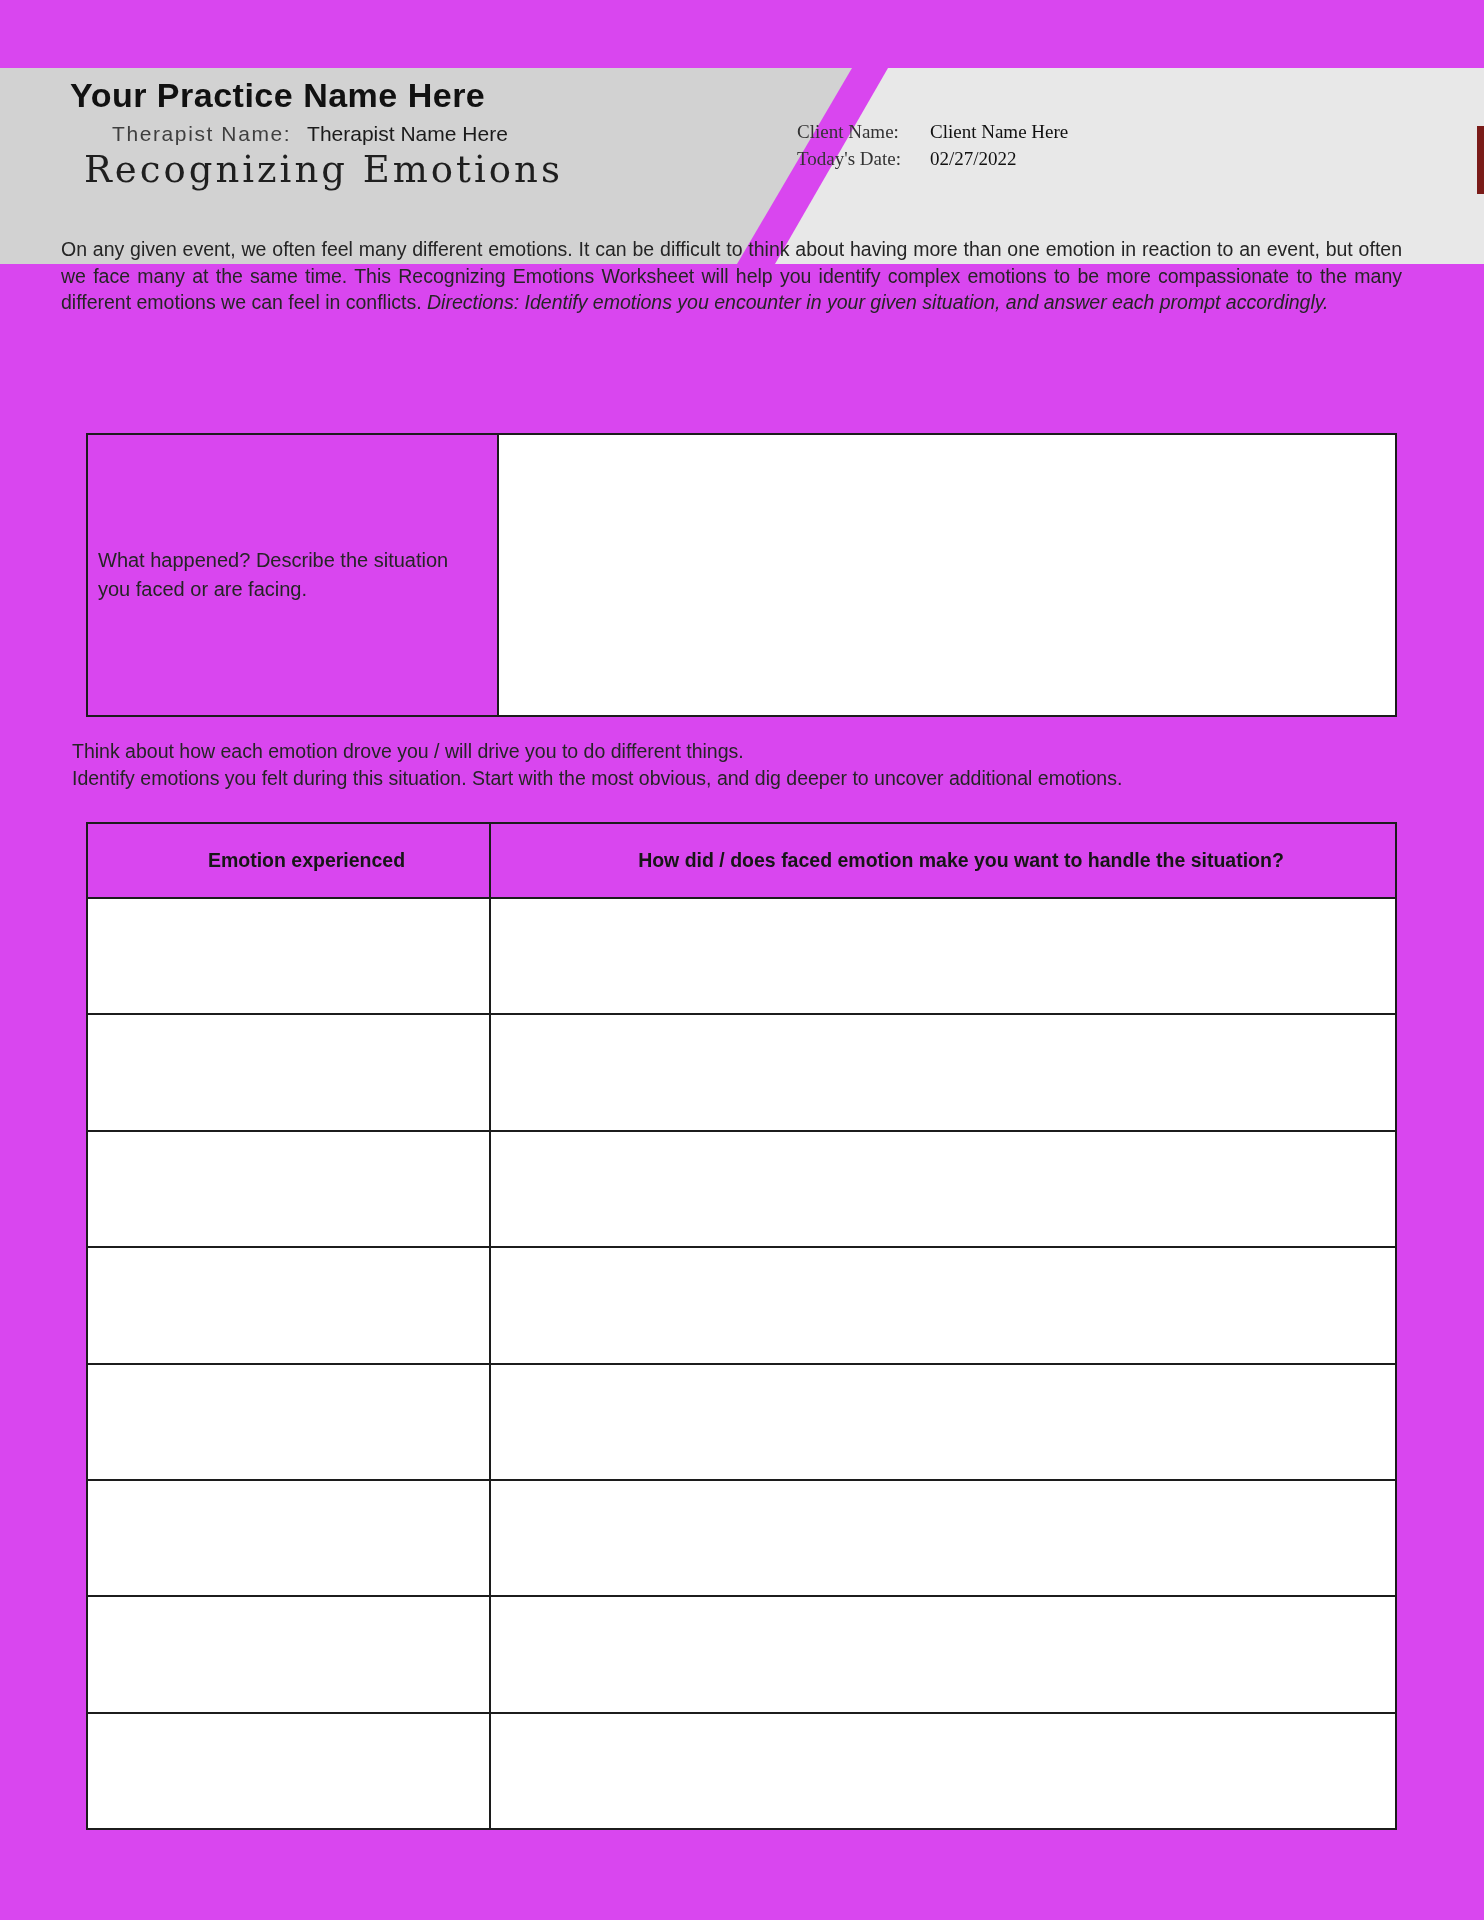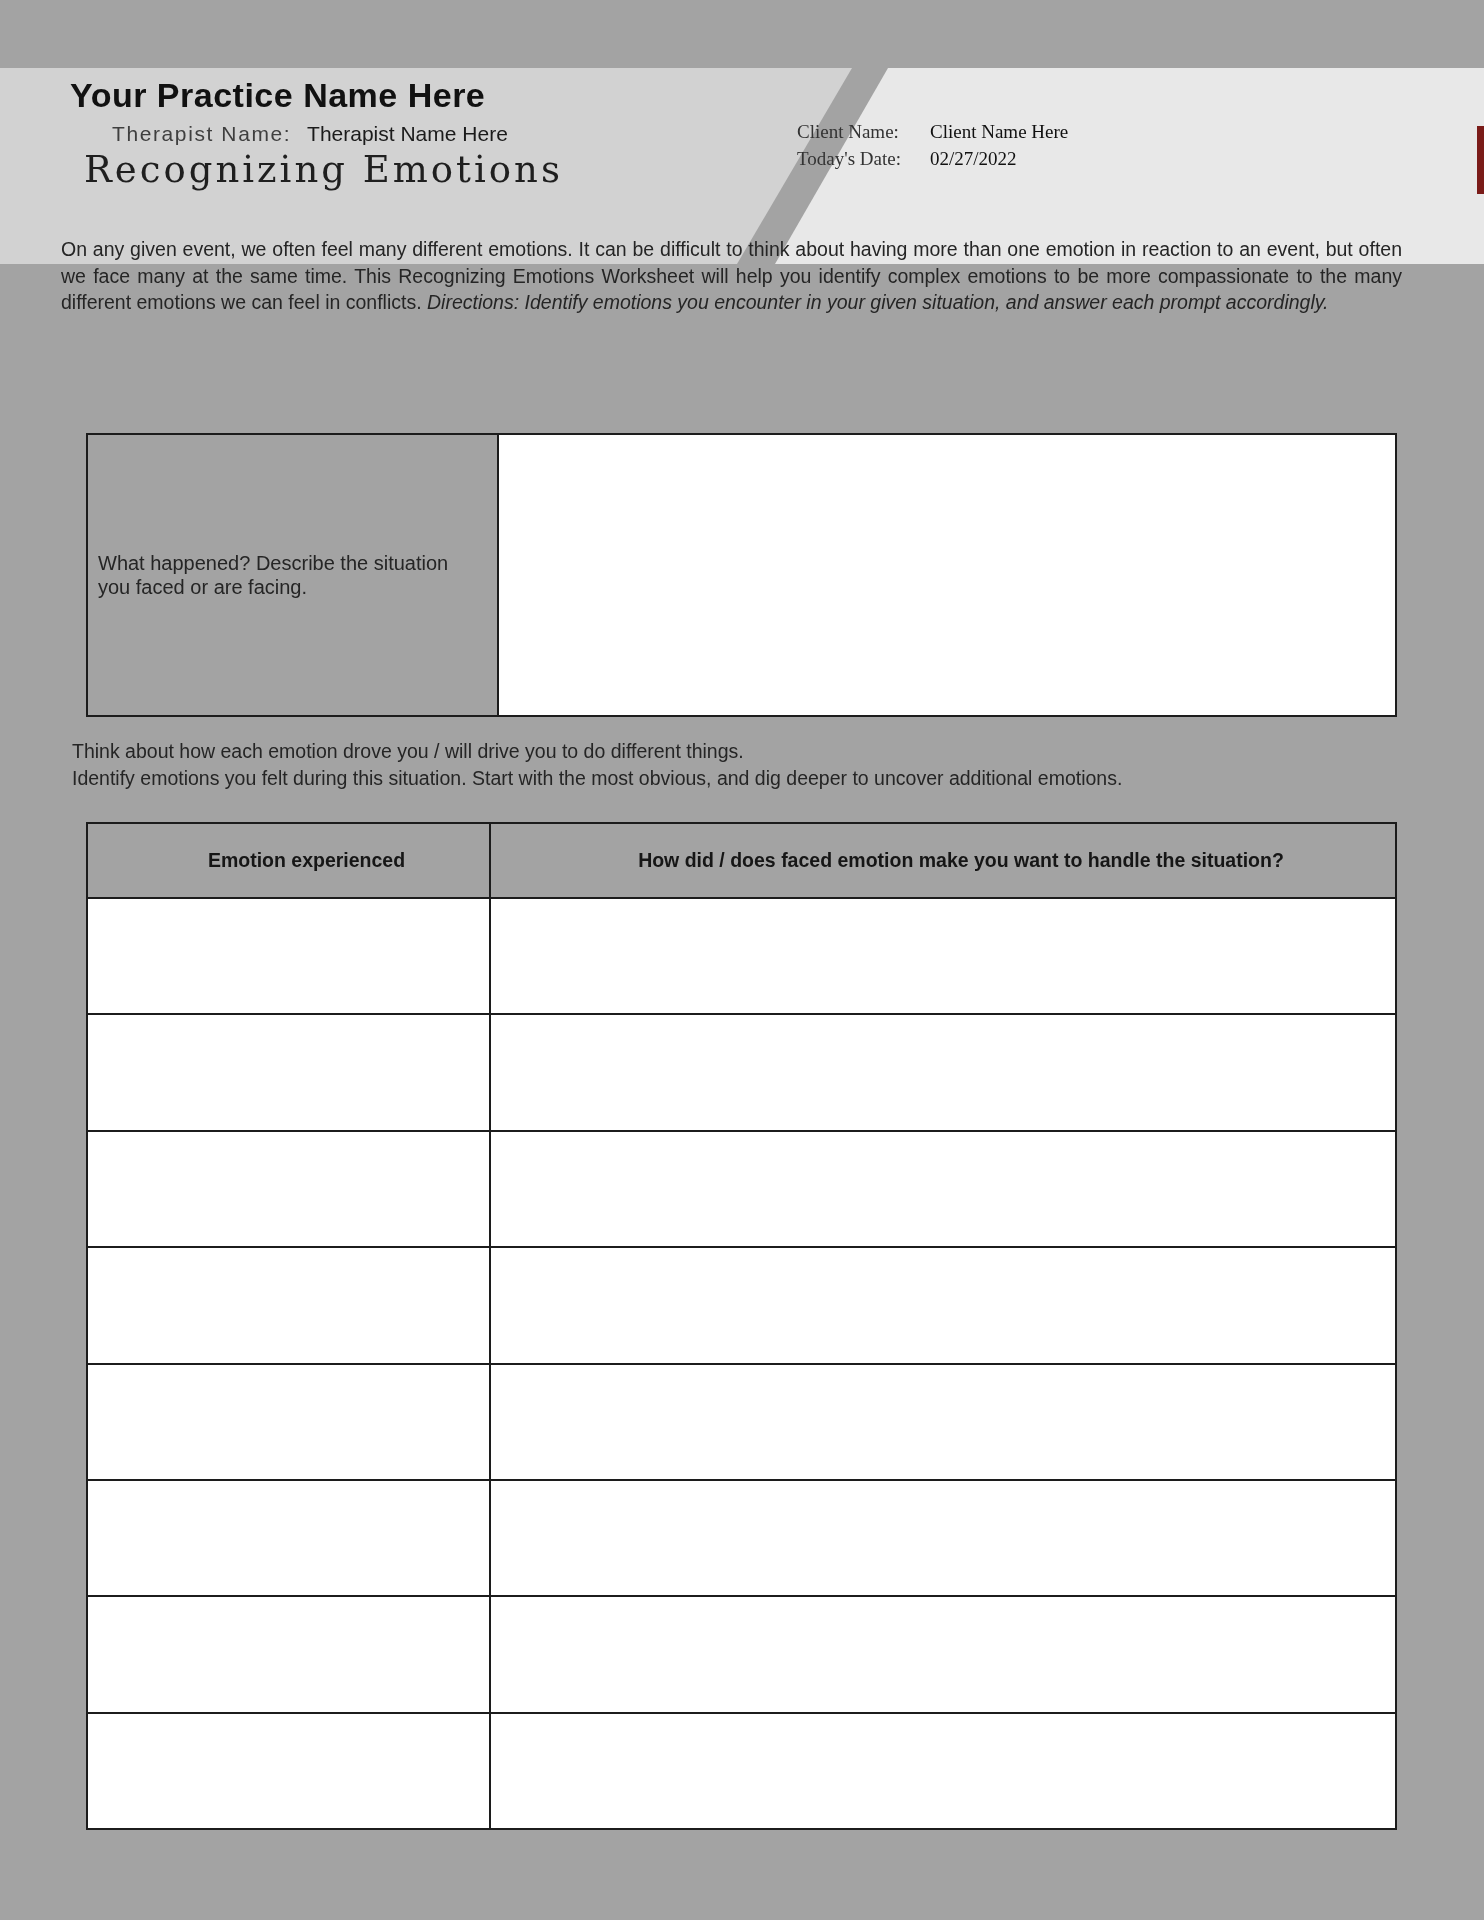--- a/index.html
+++ b/index.html
@@ -8,21 +8,21 @@
     --stripe:#7a1b18;
     --line:#1c1c1c;
     --ink:#222222;
     --label-ink:#3f3f3f;
   }
   *{margin:0;padding:0;box-sizing:border-box;}
   html,body{background:#ffffff;}
   .page{
     position:relative;
     width:1484px;height:1920px;
-    background:#a3a3a3;
+    background:#d946ef;
     font-family:"Liberation Sans", sans-serif;
     color:var(--ink);
     overflow:hidden;
   }
   
   .band{position:absolute;left:0;top:68px;width:1484px;height:196px;}
   .band-left{
     position:absolute;left:0;top:0;width:100%;height:100%;
     background:var(--band-left);
     clip-path:polygon(0 0, 852px 0, 737px 196px, 0 196px);
@@ -69,21 +69,21 @@
   
   .situation-table{
     position:absolute;left:86px;top:433px;width:1311px;height:284px;
     border:2px solid var(--line);
     display:grid;grid-template-columns:411px 1fr;
   }
   .situation-prompt-cell{
     border-right:2px solid var(--line);
     display:flex;align-items:center;
     padding:0 28px 0 10px;
-    font-size:20px;line-height:24px;color:#252525;
+    font-size:20px;line-height:29px;color:#252525;
   }
   .situation-response-cell{background:#fff;}
   
   .emotions-intro{
     position:absolute;left:72px;top:738px;width:1341px;
     font-size:19.5px;line-height:27px;color:#252525;
   }
   .emotions-intro span{display:block;}
   
   .emotions-table{

